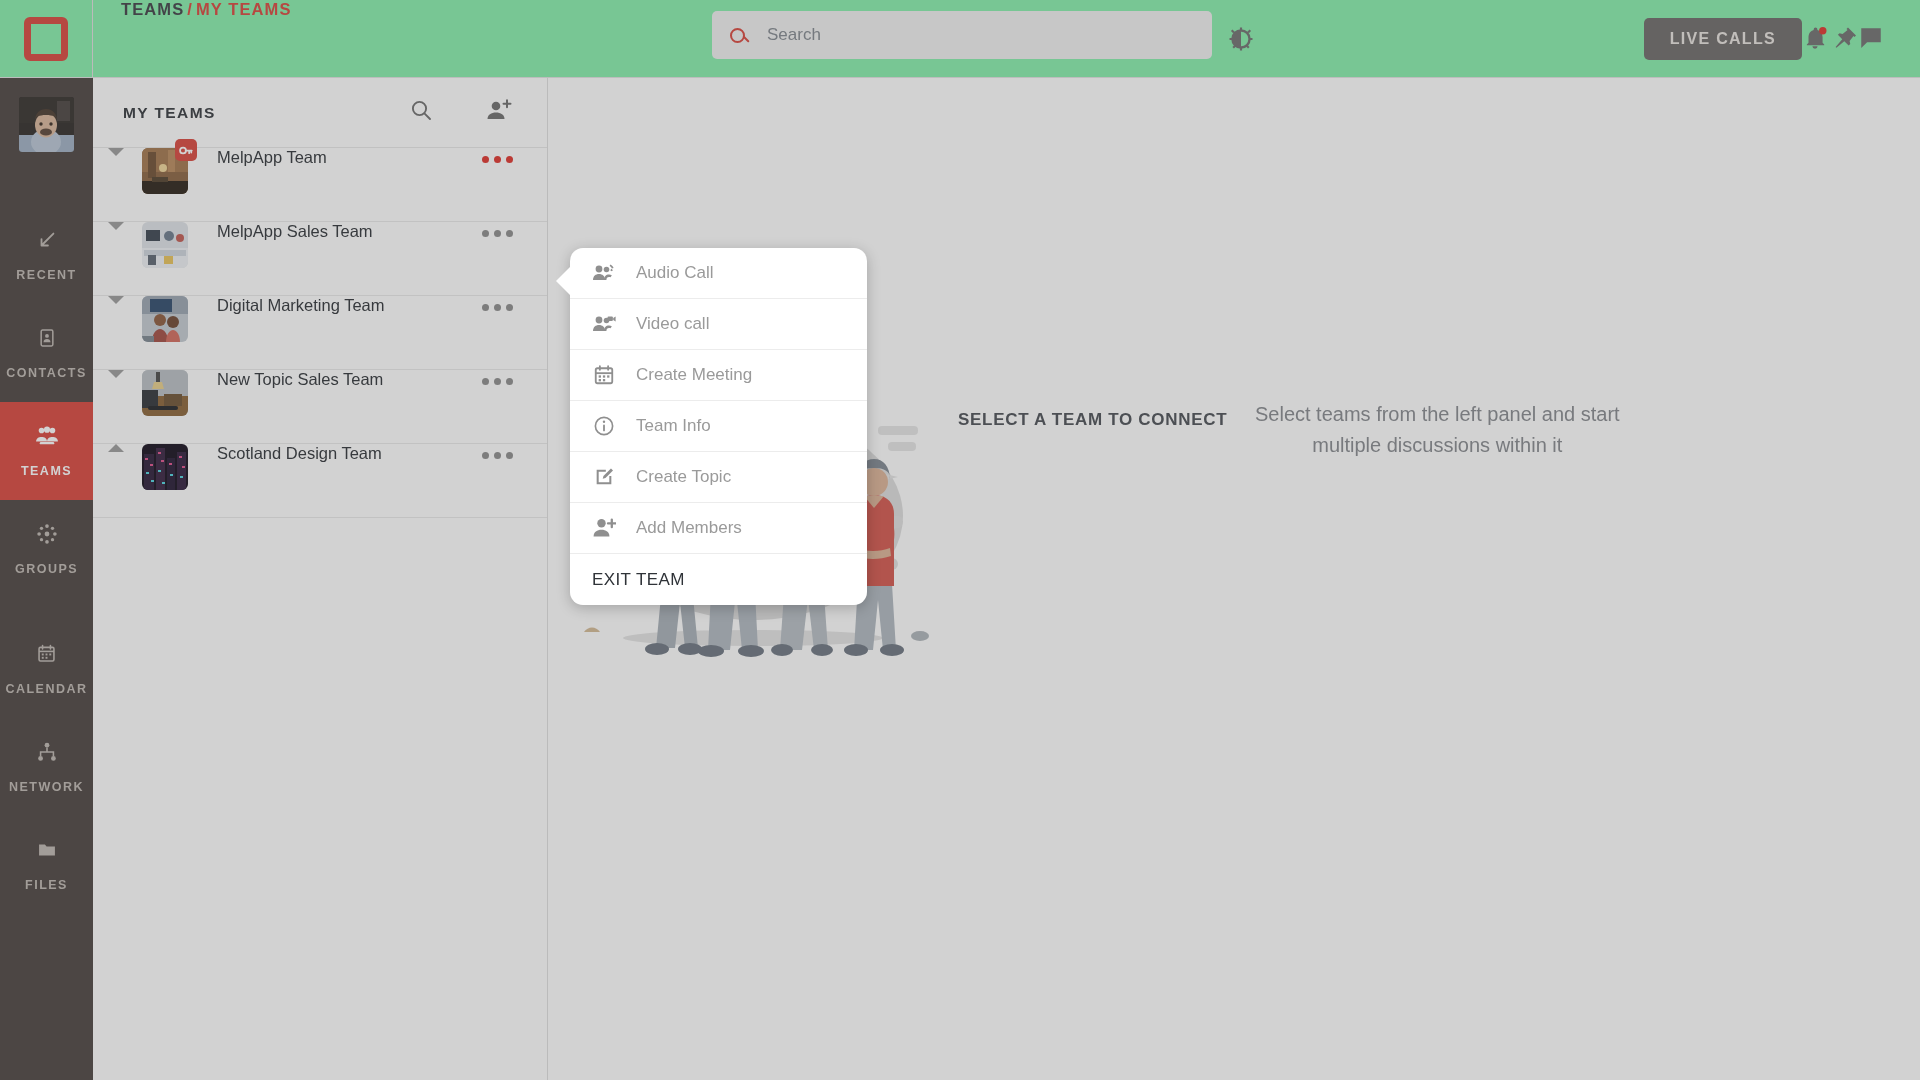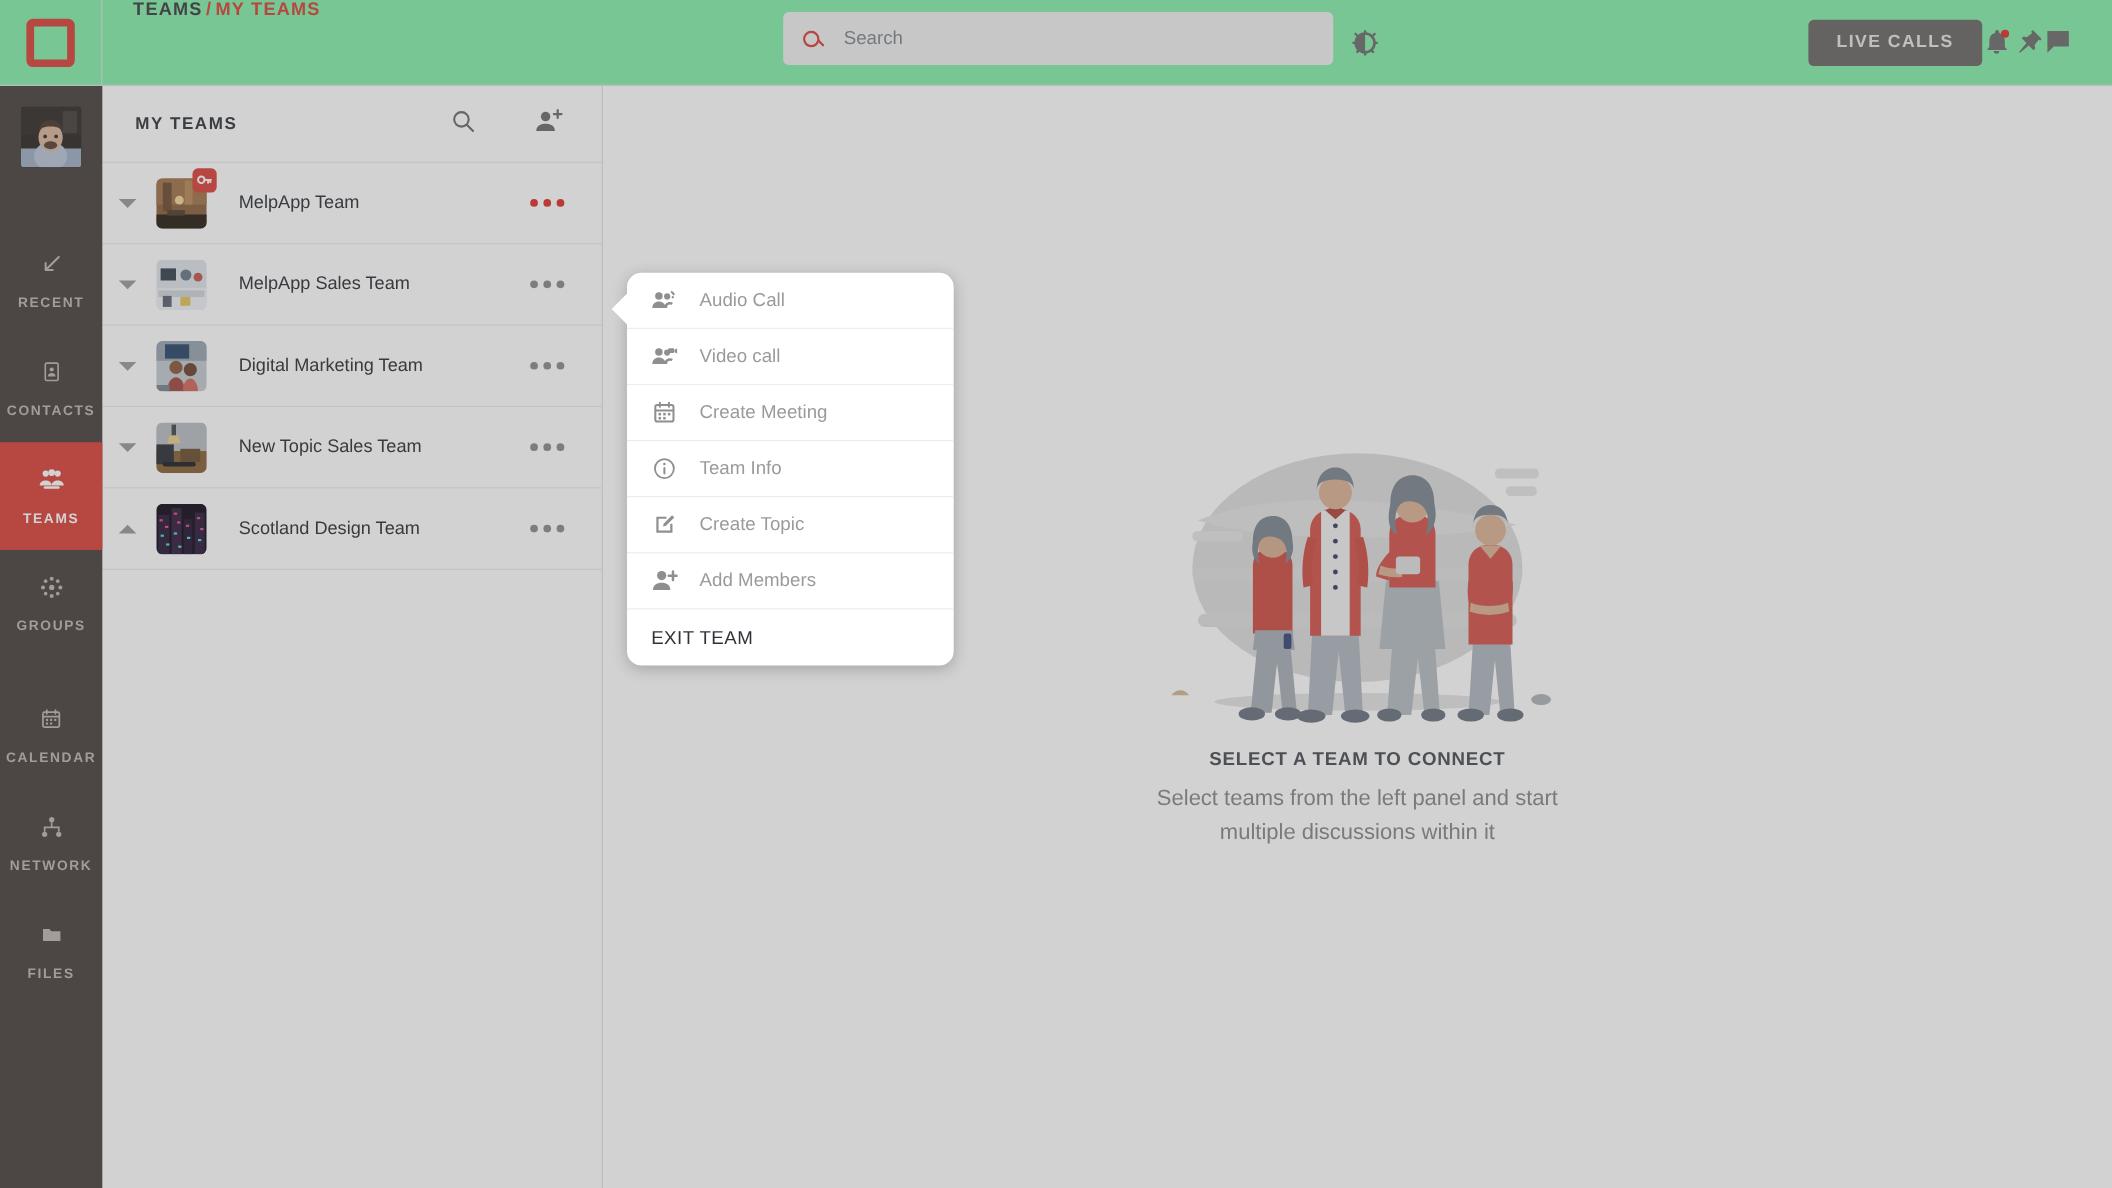--- a/index.html
+++ b/index.html
@@ -114,21 +114,21 @@
     padding: 0 32px 0 30px; border-bottom: 1px solid #e8e8e8;
   }
   #panel-title {
     font-size: 15.5px; font-weight: bold; letter-spacing: 1.4px;
     color: #34383d; flex: 1;
   }
   .panel-act { width: 30px; height: 30px; cursor: pointer; position: relative; }
   #panel-search-icon { margin-right: 46px; }
 
   .team-row {
-    height: 74px; display: flex; align-items: center;
+    height: 74px; display: flex; 
     border-bottom: 1px solid #eaeaea; padding: 0 30px 0 0; cursor: pointer;
   }
   .team-chev {
     width: 46px; display: flex; justify-content: center; flex: none;
     cursor: pointer;
   }
   .chev {
     width: 0; height: 0; border-left: 8px solid transparent;
     border-right: 8px solid transparent;
   }
@@ -154,21 +154,21 @@
   .team-dots { display: flex; gap: 5px; cursor: pointer; padding: 8px 4px; }
   .team-dots i {
     width: 7px; height: 7px; border-radius: 50%;
     background: #8d8d8d; display: block;
   }
   .team-dots.red i { background: #e0332c; }
 
   
   #empty {
     position: absolute; left: 548px; top: 78px; right: 0; bottom: 0;
-    display: flex; flex-direction: column; align-items: center;
+    display: flex; flex-direction: row; 
     justify-content: flex-start; padding-top: 310px; z-index: 5;
     background: #fff;
   }
   #illus { width: 410px; height: 270px; }
   #empty-title {
     margin-top: 22px; font-size: 17px; font-weight: bold;
     letter-spacing: 0.7px; color: #4b4f55;
   }
   #empty-sub {
     margin-top: 11px; font-size: 20px; color: #86898e;

